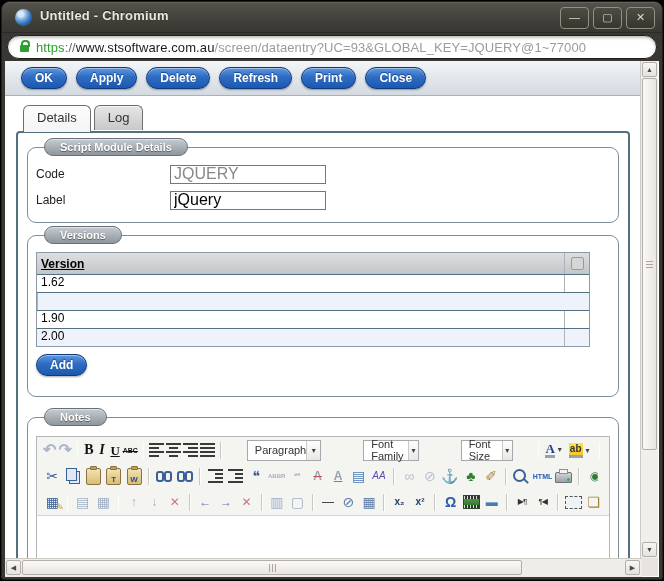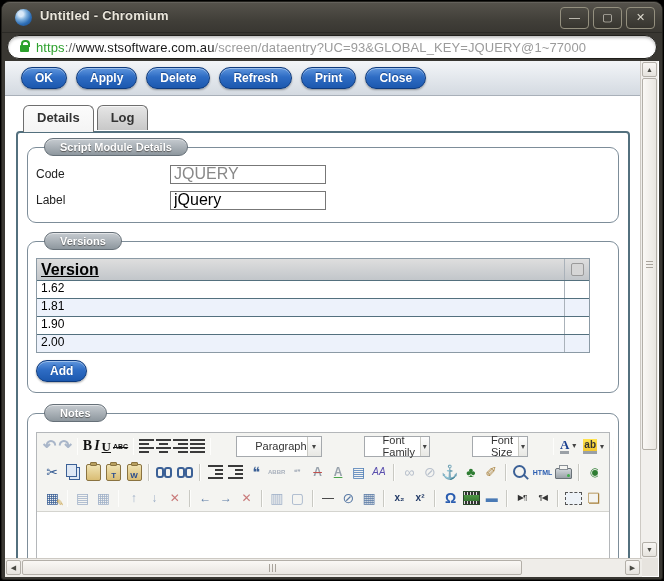--- a/index.html
+++ b/index.html
@@ -37,60 +37,60 @@
   .btnbar{position:absolute;left:0;top:0;width:635px;height:35px;
       background:linear-gradient(#f3f5f8,#dde2e8 70%,#d4dae1);border-bottom:1px solid #a9b0b9;
       display:flex;align-items:center;gap:9px;padding-left:16px;box-sizing:border-box}
   .blue-btn{padding:3px 13px;border-radius:11px;border:1px solid #0d3a7d;cursor:pointer;
       background:linear-gradient(#6097de,#2e6cc4 45%,#1c58ae);color:#fff;font-weight:bold;font-size:12px;
       box-shadow:inset 0 1px 0 rgba(255,255,255,.4),0 1px 2px rgba(0,0,0,.35);text-shadow:0 -1px 1px #14458c}
 
   .page{position:absolute;left:0;top:35px;width:635px;height:462px;background:#fff;overflow:hidden}
   .tabs{position:absolute;left:18px;top:9px;display:flex;gap:3px;z-index:3}
   .tab{padding:4px 13px 5px;border:1px solid #6e6e6e;border-bottom:none;border-radius:6px 6px 0 0;
-      font-weight:bold;font-size:13px;color:#333;background:linear-gradient(#e6e6e6,#c8c8c8);cursor:pointer;
+      font-weight:normal;font-size:13px;color:#333;background:linear-gradient(#e6e6e6,#c8c8c8);cursor:pointer;
       box-shadow:inset 0 1px 0 rgba(255,255,255,.6)}
   .tab.active{background:linear-gradient(#fcfcfc,#f4f4f4);padding-bottom:7px;margin-bottom:-2px}
   .panel{position:absolute;left:11px;top:35px;width:610px;height:500px;border:2px solid #53707e;
       border-radius:4px;background:#fff;overflow:hidden}
 
   
   .fs{position:relative;margin:14px 9px 0 9px;border:1px solid #7d8d99;border-radius:9px;padding:13px 8px 9px}
   .legend{position:absolute;top:-10px;left:16px;padding:2px 15px;border:1px solid #667078;border-radius:10px;
       background:linear-gradient(#c6cbd0,#8e979e);color:#fff;font-size:11px;font-weight:bold;
       text-shadow:0 1px 1px #555;box-shadow:inset 0 1px 0 rgba(255,255,255,.5)}
   .frow{display:flex;align-items:center;height:26px}
   .flabel{width:134px;font-size:12px;color:#222}
   .finput{width:148px;height:15px;border:1px solid #777;font-size:16px;padding:1px 3px;color:#000;
       font-family:"Liberation Sans",sans-serif;background:#fff}
   .val-muted{color:#888}
 
   
   .vtable{width:552px;border:1px solid #8b9aa5;margin-top:3px}
   .vhead{display:flex;height:21px;align-items:center;background:linear-gradient(#dedede,#c2c6ca);
       border-bottom:1px solid #53707e}
-  .vhead-label{flex:1;padding-left:4px;font-size:16px;font-weight:bold;text-decoration:underline;color:#000;cursor:pointer}
+  .vhead-label{flex:1;padding-left:4px;font-size:12px;font-weight:bold;text-decoration:underline;color:#000;cursor:pointer}
   .vcheck-col{width:24px;display:flex;align-items:center;justify-content:center;align-self:stretch;
       border-left:1px solid #aab2ba}
   .hd-check{width:11px;height:11px;background:#d6d6d6;border:1px solid #9a9a9a;border-radius:2px;cursor:pointer}
   .vrow{display:flex;height:17px;align-items:flex-start;border-bottom:1px solid #53707e;cursor:pointer}
   .vrow:last-of-type{border-bottom:none}
   .vrow:nth-of-type(even){background:#edf2fb}
   .vcell{flex:1;padding-left:4px;font-size:12px;color:#000}
   .add-btn{margin-top:7px;display:inline-block}
 
   
   .editor{margin-top:5px;border:1px solid #b4b7ba;background:#f4f4f1;width:572px}
   .tb-row{display:flex;align-items:center;height:26px;padding:0 5px}
   .ticon{width:21px;height:21px;display:inline-flex;align-items:center;justify-content:center;margin:0 1px;
       cursor:pointer;border-radius:2px}
   .g{display:inline-flex;align-items:center;justify-content:center;font-size:12px;line-height:1}
   .sep{width:1px;height:17px;background:#c9c9c3;border-right:1px solid #fdfdfb;margin:0 4px}
   .tsel{display:flex;align-items:center;justify-content:space-between;width:82px;height:19px;background:#fff;
-      border:1px solid #a5a9ad;font-size:11px;color:#333;padding-left:18px;margin:0 21px;cursor:pointer}
+      border:1px solid #a5a9ad;font-size:11px;color:#333;padding-left:7px;margin:0 21px;cursor:pointer}
   .tsel-arrow{width:13px;height:100%;display:flex;align-items:center;justify-content:center;font-size:8px;
       color:#444;border-left:1px solid #c9c9c3;background:linear-gradient(#fdfdfd,#e8e8e4)}
   .tsplit{display:inline-flex;align-items:center;margin:0 2px;cursor:pointer}
   .tsplit .tsel-arrow{border:none;background:none;width:10px}
   .editor-body{background:#fff;height:120px;border-top:1px solid #d4d4cf;cursor:text}
 
   
   .mut-arrow{color:#a9b6c9;font-size:16px;font-weight:bold}
   .c-blue{color:#3b6096}.c-navy{color:#33558a}.c-green{color:#2e7d32}.c-tan{color:#a8813c}
   .c-slate{color:#5b7ba6}.mutblue{color:#9fb0c8}.mut{color:#b8c0cc}.c-red-mut{color:#c87878}
@@ -231,38 +231,37 @@
                 <input class="finput val-muted" readonly="" value="JQUERY" style="">
               </div>
 
               <div class="frow">
                 <span class="flabel">Label</span>
                 <input class="finput" readonly="" value="jQuery" style="">
               </div>
             </div>
         </div>
 
-        <div class="fs" style="margin-top:18px;padding-bottom:10px">
+        <div class="fs" style="margin-top:12px;padding-bottom:20px">
           <div class="legend">Versions</div>
           <div class="vtable">
             <div class="vhead">
               <span class="vhead-label">Version</span>
               <span class="vcheck-col">
                   <span class="hd-check"></span>
                 </span>
             </div>
             <div>
 
                 <div class="vrow">
                   <span class="vcell">1.62</span>
                   <span class="vcheck-col"></span>
                 </div>
 
                 <div class="vrow">
-                  <span class="vcell">1.81</span>
                   <span class="vcheck-col"></span>
                 </div>
 
                 <div class="vrow">
                   <span class="vcell">1.90</span>
                   <span class="vcheck-col"></span>
                 </div>
 
 
                 <div class="vrow">

